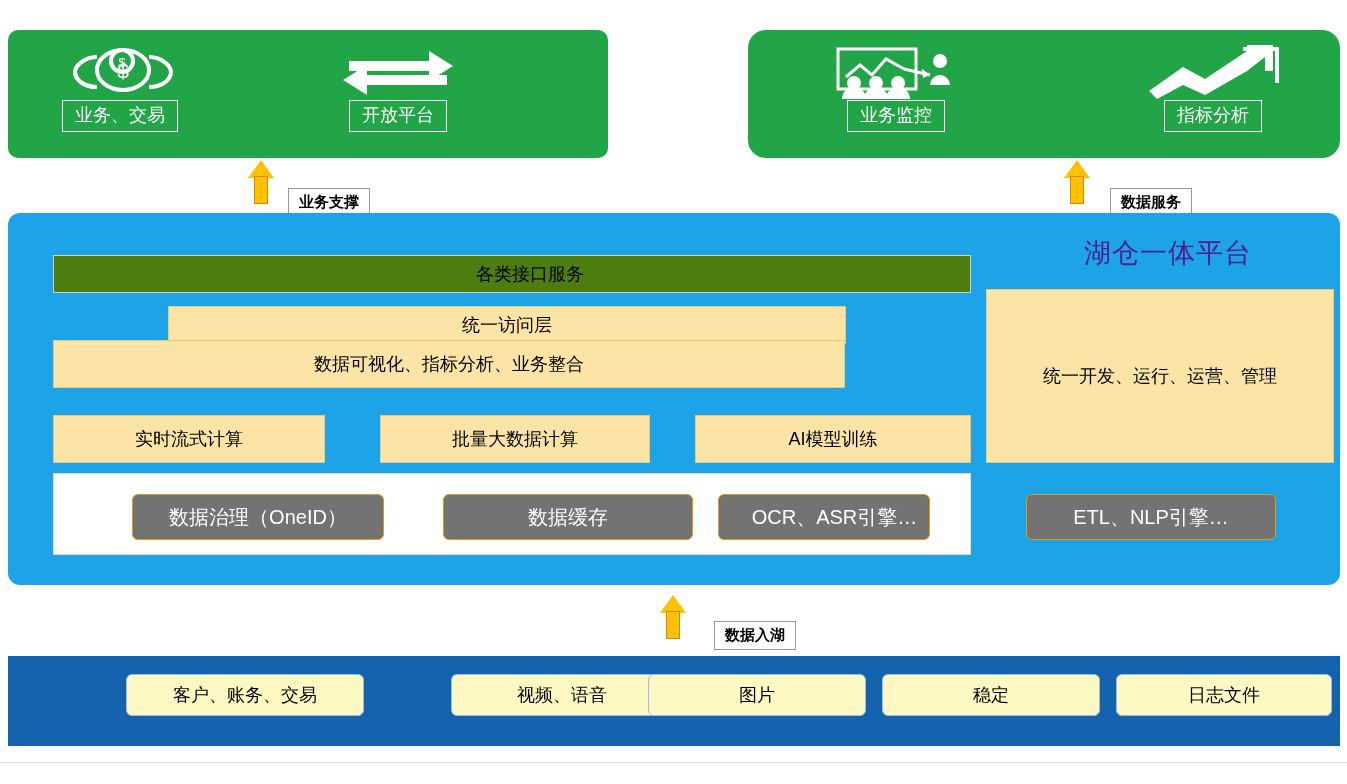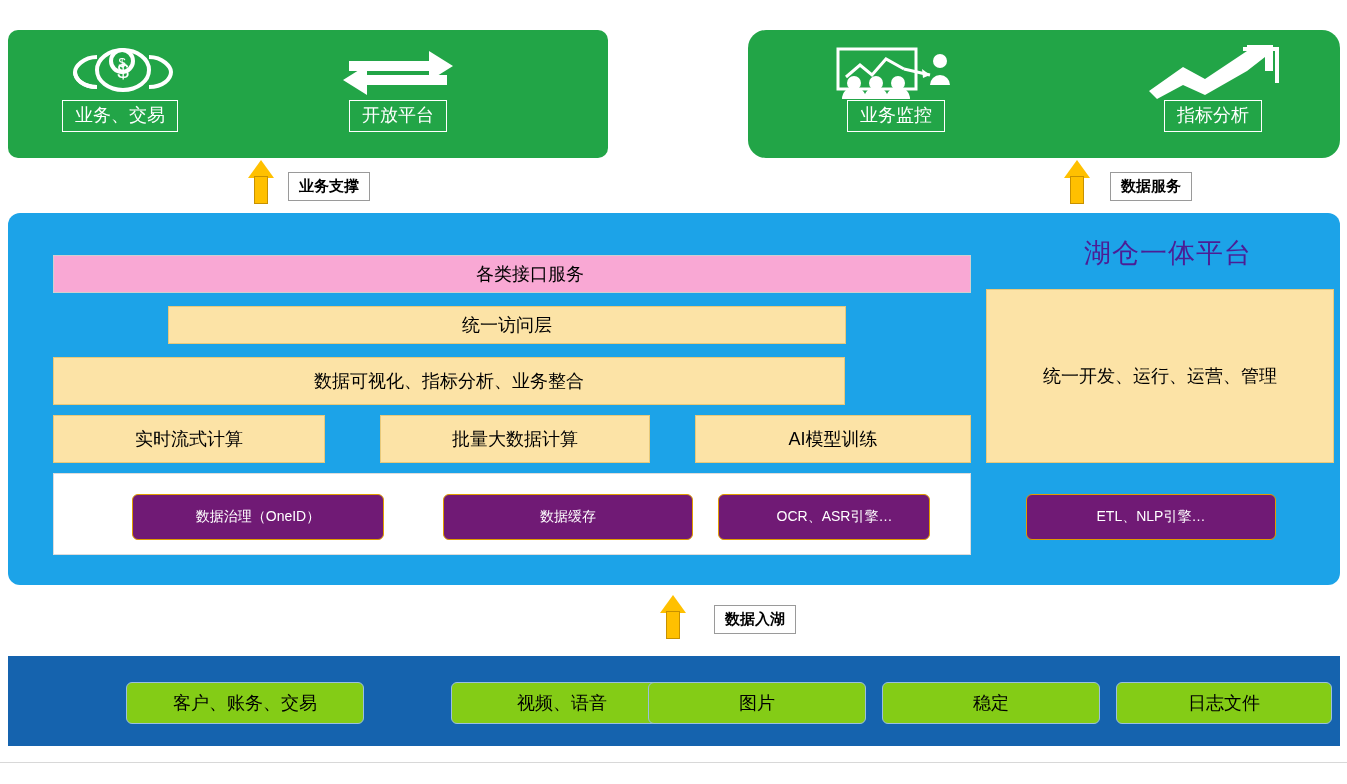--- a/index.html
+++ b/index.html
@@ -82,20 +82,21 @@
   }
   .arrow-caption {
     position: absolute;
     background: #ffffff;
     border: 1px solid #9a9a9a;
     font-size: 15px;
     font-weight: bold;
     padding: 5px 10px;
     white-space: nowrap;
     line-height: 1.1;
+    margin-top: 16px;
   }
 
   
   #platform {
     position: absolute;
     left: 8px;
     top: 213px;
     width: 1332px;
     height: 372px;
     background: #1CA3E8;
@@ -115,36 +116,36 @@
     position: absolute;
     box-sizing: border-box;
     display: flex;
     align-items: center;
     justify-content: center;
     text-align: center;
     font-size: 18px;
     line-height: 1.25;
   }
   .white-box {
-    background: #f9a8d4;
+    background: #4d7c0f;
     border: 1px solid #cfcfcf;
     color: #000;
     padding-left: 36px;
   }
   .cream-box {
     background: #FCE3A6;
     border: 1px solid #E8C97A;
     color: #000;
   }
   .amber-box {
-    background: #701a75;
+    background: #737373;
     border: 1px solid #E09C00;
     color: #ffffff;
     border-radius: 6px;
-    font-size: 14px;
+    font-size: 20px;
   }
 
   
   #engine-strip {
     position: absolute;
     left: 45px;
     top: 260px;
     width: 918px;
     height: 82px;
     background: #ffffff;
@@ -156,23 +157,23 @@
   #sources-bar {
     position: absolute;
     left: 8px;
     top: 656px;
     width: 1332px;
     height: 90px;
     background: #1563AE;
   }
   .source-box {
     position: absolute;
-    top: 26px;
+    top: 18px;
     height: 42px;
-    background: #84cc16;
+    background: #fef9c3;
     border: 1px solid #9bbfe0;
     border-radius: 6px;
     display: flex;
     align-items: center;
     justify-content: center;
     font-size: 18px;
     box-sizing: border-box;
   }
   
   #bottom-rule {
@@ -270,21 +271,21 @@
   <div class="arrow-caption" style="left:714px; top:605px;">数据入湖</div>
 
   <div id="platform">
 
     <div id="platform-title">湖仓一体平台</div>
 
     <div class="box white-box" style="left:45px; top:42px; width:918px; height:38px;">各类接口服务</div>
 
     <div class="box cream-box" style="left:160px; top:93px; width:678px; height:38px;">统一访问层</div>
 
-    <div class="box cream-box" style="left:45px; top:144px; width:792px; height:48px;">数据可视化、指标分析、业务整合</div>
+    <div class="box cream-box" style="left:45px; top:127px; width:792px; height:48px;">数据可视化、指标分析、业务整合</div>
 
     <div class="box cream-box" style="left:45px; top:202px; width:272px; height:48px;">实时流式计算</div>
     <div class="box cream-box" style="left:372px; top:202px; width:270px; height:48px;">批量大数据计算</div>
     <div class="box cream-box" style="left:687px; top:202px; width:276px; height:48px;">AI模型训练</div>
 
     <div class="box cream-box" style="left:978px; top:76px; width:348px; height:174px;">统一开发、运行、运营、管理</div>
 
     <div id="engine-strip"></div>
 
     <div class="box amber-box" style="left:124px; top:281px; width:252px; height:46px;">数据治理（OneID）</div>

